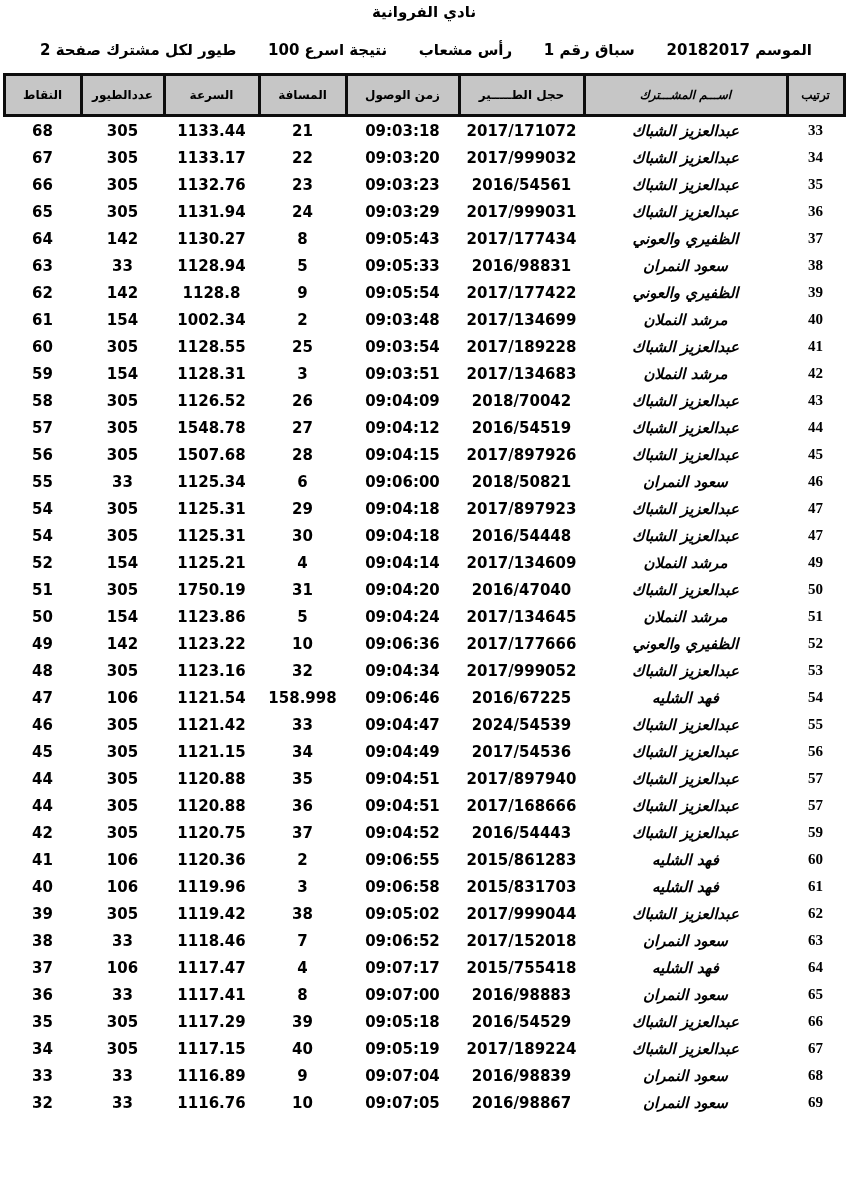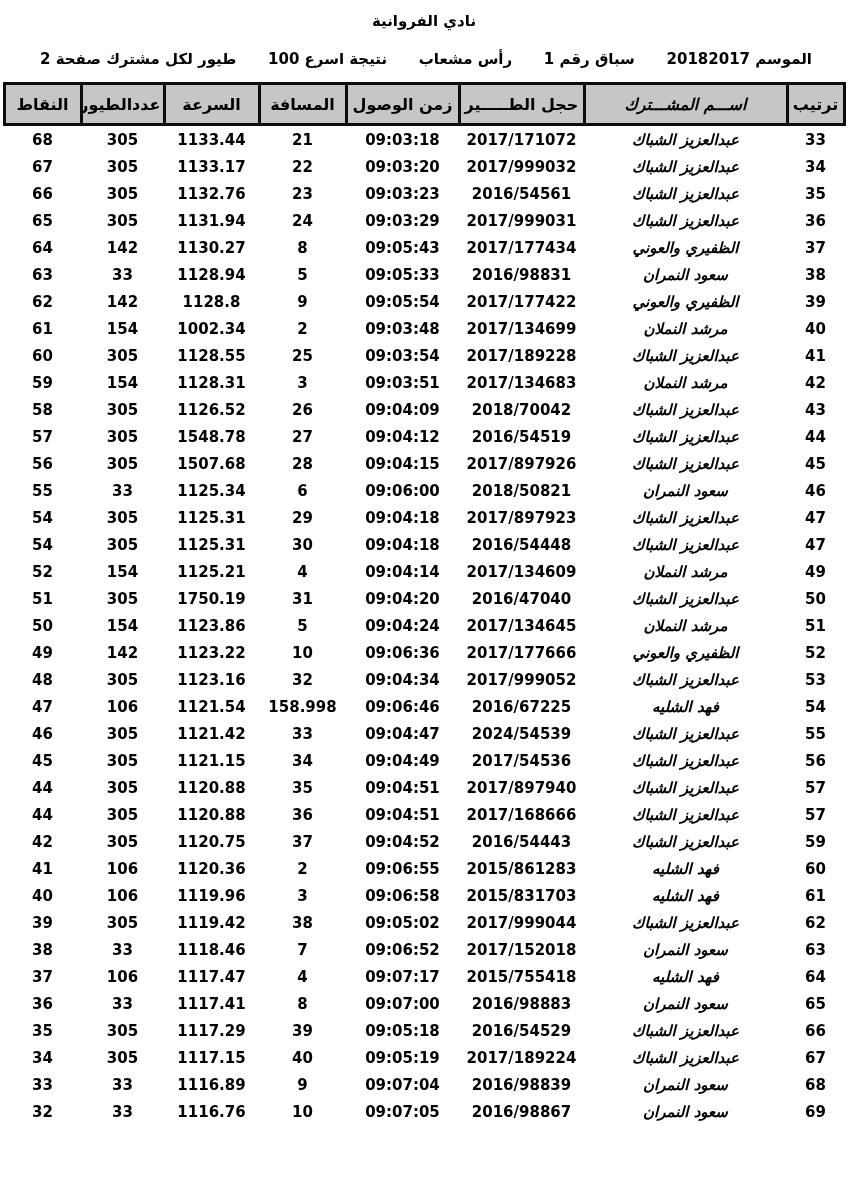--- a/index.html
+++ b/index.html
@@ -7,21 +7,21 @@
     padding: 0;
     background: #ffffff;
     width: 848px;
     font-family: "DejaVu Sans", sans-serif;
     color: #000;
   }
   .sheet {
     width: 848px;
     height: 1200px;
     box-sizing: border-box;
-    padding-top: 12px;
+    padding-top: 3px;
     direction: rtl;
   }
   .club-title {
     text-align: center;
     font-weight: bold;
     font-size: 15px;
     margin-bottom: 20px;
   }
   .meta-line {
     display: flex;
@@ -37,39 +37,39 @@
   table.results {
     border-collapse: collapse;
     table-layout: fixed;
     margin: 0 auto;
     width: 784px;
   }
   table.results th {
     background: #c6c6c6;
     border: 3px solid #0d0d0d;
     font-weight: bold;
-    font-size: 16px;
+    font-size: 12px;
     height: 38px;
     text-align: center;
     padding: 0 2px;
     overflow: hidden;
     white-space: nowrap;
   }
   table.results td {
     border: none;
     text-align: center;
     font-weight: bold;
     font-size: 15px;
     height: 27px;
     padding: 0 2px;
     white-space: nowrap;
     overflow: hidden;
   }
   td.col-name { font-size: 13px; }
-  th.col-rank,  td.col-rank  { width: 50px; }
+  th.col-rank,  td.col-rank  { width: 50px; font-family: Liberation Serif, serif; }
   th.col-name,  td.col-name  { width: 196px; font-style: italic; }
   th.col-ring,  td.col-ring  { width: 118px; }
   th.col-time,  td.col-time  { width: 106px; }
   th.col-distance, td.col-distance { width: 80px; }
   th.col-speed, td.col-speed { width: 88px; }
   th.col-birds, td.col-birds { width: 76px; }
   th.col-points, td.col-points { width: 70px; }
   
   td.col-ring, td.col-time, td.col-speed, td.col-distance {
     direction: ltr;

